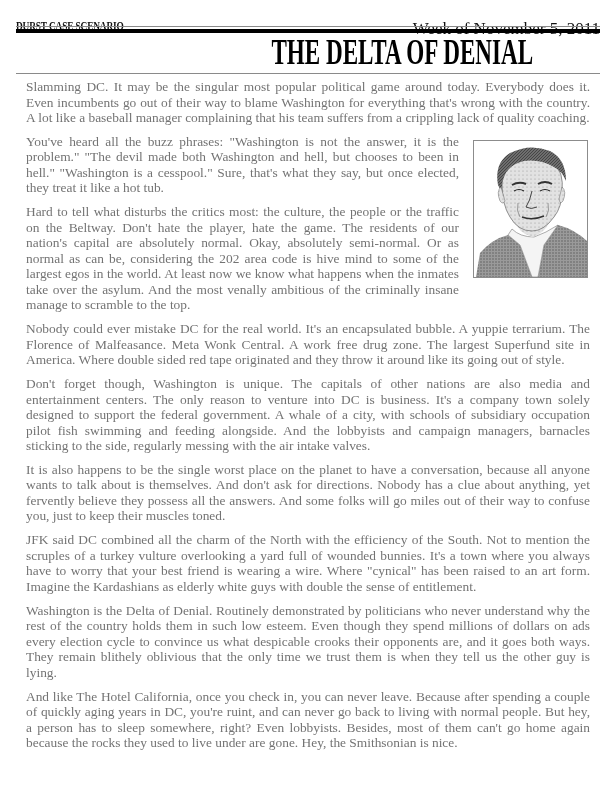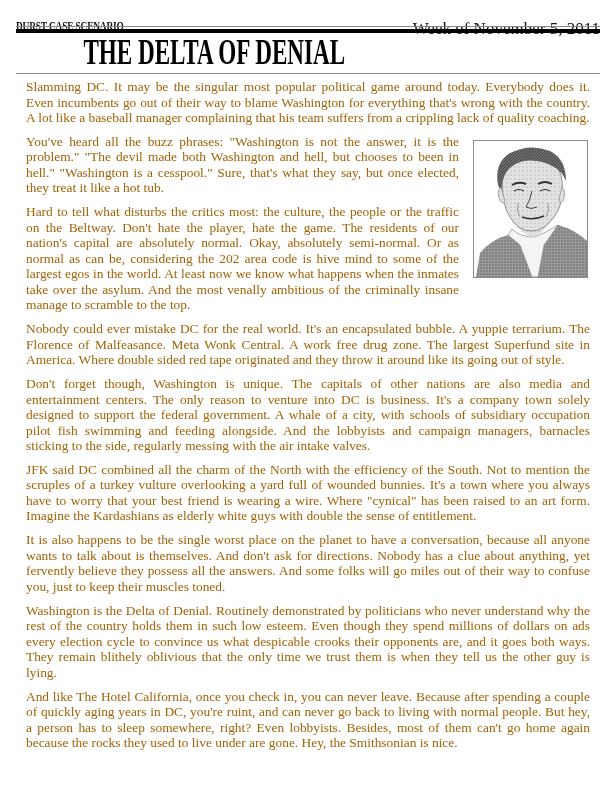--- a/index.html
+++ b/index.html
@@ -56,21 +56,21 @@
     width: 584px;
     height: 4px;
     background: #000000;
   }
   .headline-wrap {
     position: absolute;
     left: 16px;
     top: 34px;
     width: 584px;
     height: 38px;
-    text-align: left;
+    text-align: right;
   }
   .headline {
     display: inline-block;
     font-family: "Liberation Serif", serif;
     font-weight: bold;
     font-size: 35px;
     line-height: 38px;
     letter-spacing: 0px;
     transform: scaleX(0.66);
     transform-origin: center center;
@@ -87,21 +87,21 @@
   }
   .article {
     position: absolute;
     left: 26px;
     top: 79px;
     width: 564px;
     font-family: "Liberation Serif", serif;
     font-size: 13.4px;
     line-height: 15.5px;
     text-align: justify;
-    color: #a16207;
+    color: #737373;
   }
   .article p {
     margin: 0 0 8.4px 0;
   }
   .portrait {
     float: right;
     width: 113px;
     height: 136px;
     margin: 6px 2px 6px 14px;
     border: 1px solid #8c8c8c;
@@ -174,17 +174,17 @@
       <path d="M48 76 Q58 80 70 75" stroke="#333" stroke-width="1.4" fill="none"></path>
 
       <path d="M44 62 Q42 70 46 76" stroke="#777" stroke-width="0.7" fill="none"></path>
       <path d="M74 62 Q76 70 72 76" stroke="#777" stroke-width="0.7" fill="none"></path>
     </svg>
   </div>
   <p>You've heard all the buzz phrases: "Washington is not the answer, it is the problem." "The devil made both Washington and hell, but chooses to been in hell." "Washington is a cesspool." Sure, that's what they say, but once elected, they treat it like a hot tub.</p>
   <p>Hard to tell what disturbs the critics most: the culture, the people or the traffic on the Beltway. Don't hate the player, hate the game. The residents of our nation's capital are absolutely normal. Okay, absolutely semi-normal. Or as normal as can be, considering the 202 area code is hive mind to some of the largest egos in the world. At least now we know what happens when the inmates take over the asylum. And the most venally ambitious of the criminally insane manage to scramble to the top.</p>
   <p>Nobody could ever mistake DC for the real world. It's an encapsulated bubble. A yuppie terrarium. The Florence of Malfeasance. Meta Wonk Central. A work free drug zone. The largest Superfund site in America. Where double sided red tape originated and they throw it around like its going out of style.</p>
   <p>Don't forget though, Washington is unique. The capitals of other nations are also media and entertainment centers. The only reason to venture into DC is business. It's a company town solely designed to support the federal government. A whale of a city, with schools of subsidiary occupation pilot fish swimming and feeding alongside. And the lobbyists and campaign managers, barnacles sticking to the side, regularly messing with the air intake valves.</p>
+  <p>It is also happens to be the single worst place on the planet to have a conversation, because all anyone wants to talk about is themselves. And don't ask for directions. Nobody has a clue about anything, yet fervently believe they possess all the answers. And some folks will go miles out of their way to confuse you, just to keep their muscles toned.</p>
   <p>JFK said DC combined all the charm of the North with the efficiency of the South. Not to mention the scruples of a turkey vulture overlooking a yard full of wounded bunnies. It's a town where you always have to worry that your best friend is wearing a wire. Where "cynical" has been raised to an art form. Imagine the Kardashians as elderly white guys with double the sense of entitlement.</p>
-  <p>It is also happens to be the single worst place on the planet to have a conversation, because all anyone wants to talk about is themselves. And don't ask for directions. Nobody has a clue about anything, yet fervently believe they possess all the answers. And some folks will go miles out of their way to confuse you, just to keep their muscles toned.</p>
   <p>Washington is the Delta of Denial. Routinely demonstrated by politicians who never understand why the rest of the country holds them in such low esteem. Even though they spend millions of dollars on ads every election cycle to convince us what despicable crooks their opponents are, and it goes both ways. They remain blithely oblivious that the only time we trust them is when they tell us the other guy is lying.</p>
   <p>And like The Hotel California, once you check in, you can never leave. Because after spending a couple of quickly aging years in DC, you're ruint, and can never go back to living with normal people. But hey, a person has to sleep somewhere, right? Even lobbyists. Besides, most of them can't go home again because the rocks they used to live under are gone. Hey, the Smithsonian is nice.</p>
 </div>
 
 </body></html>

